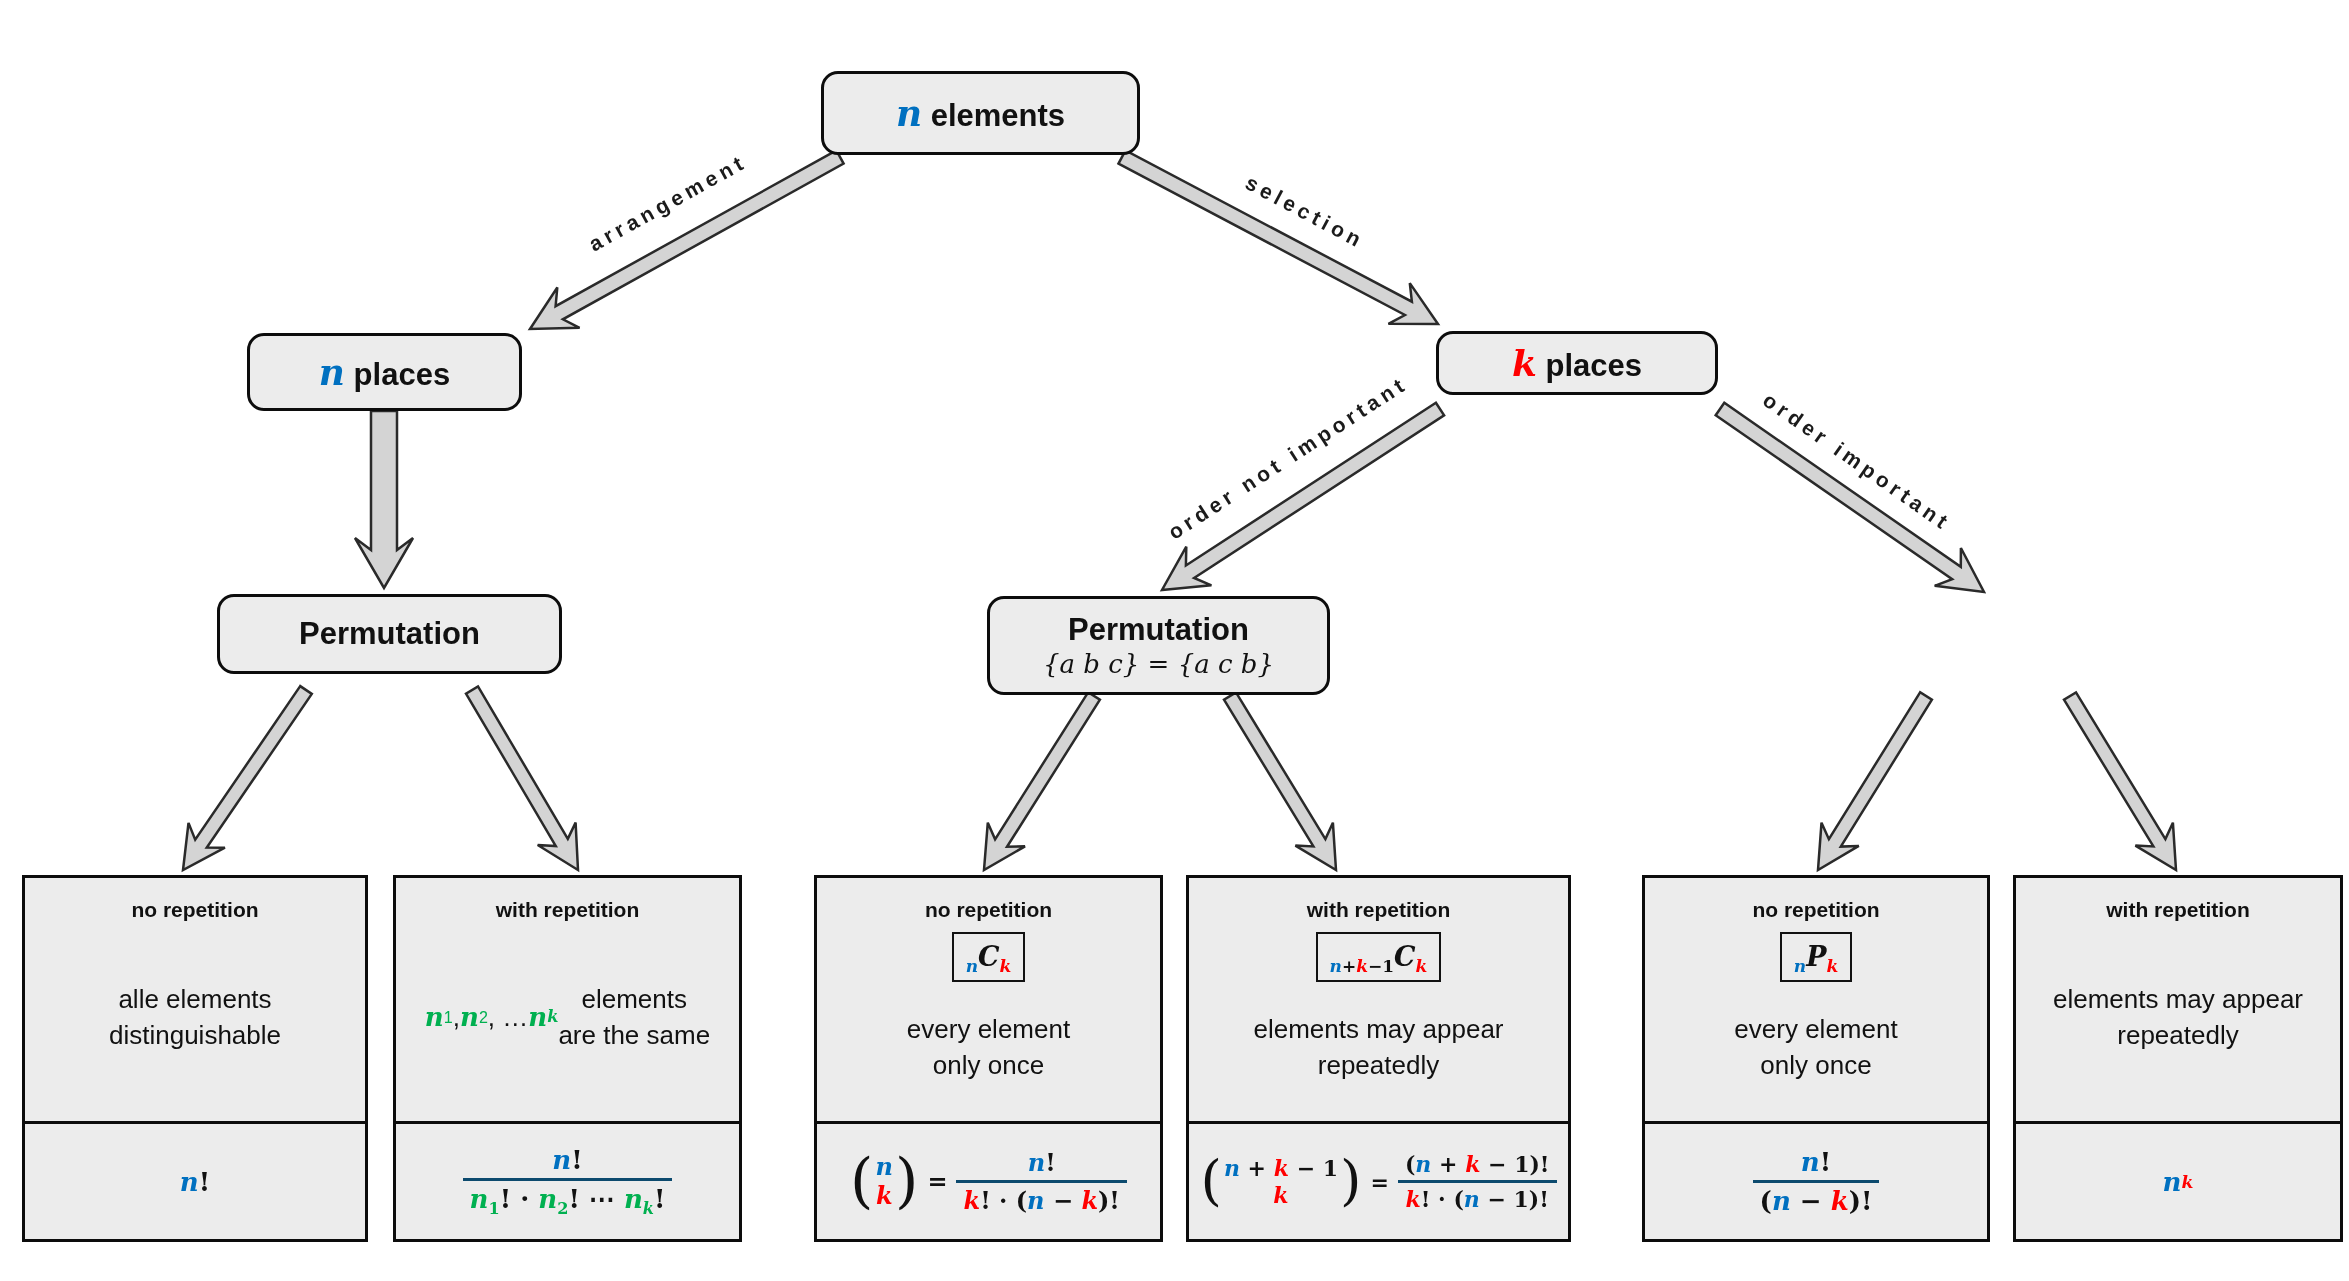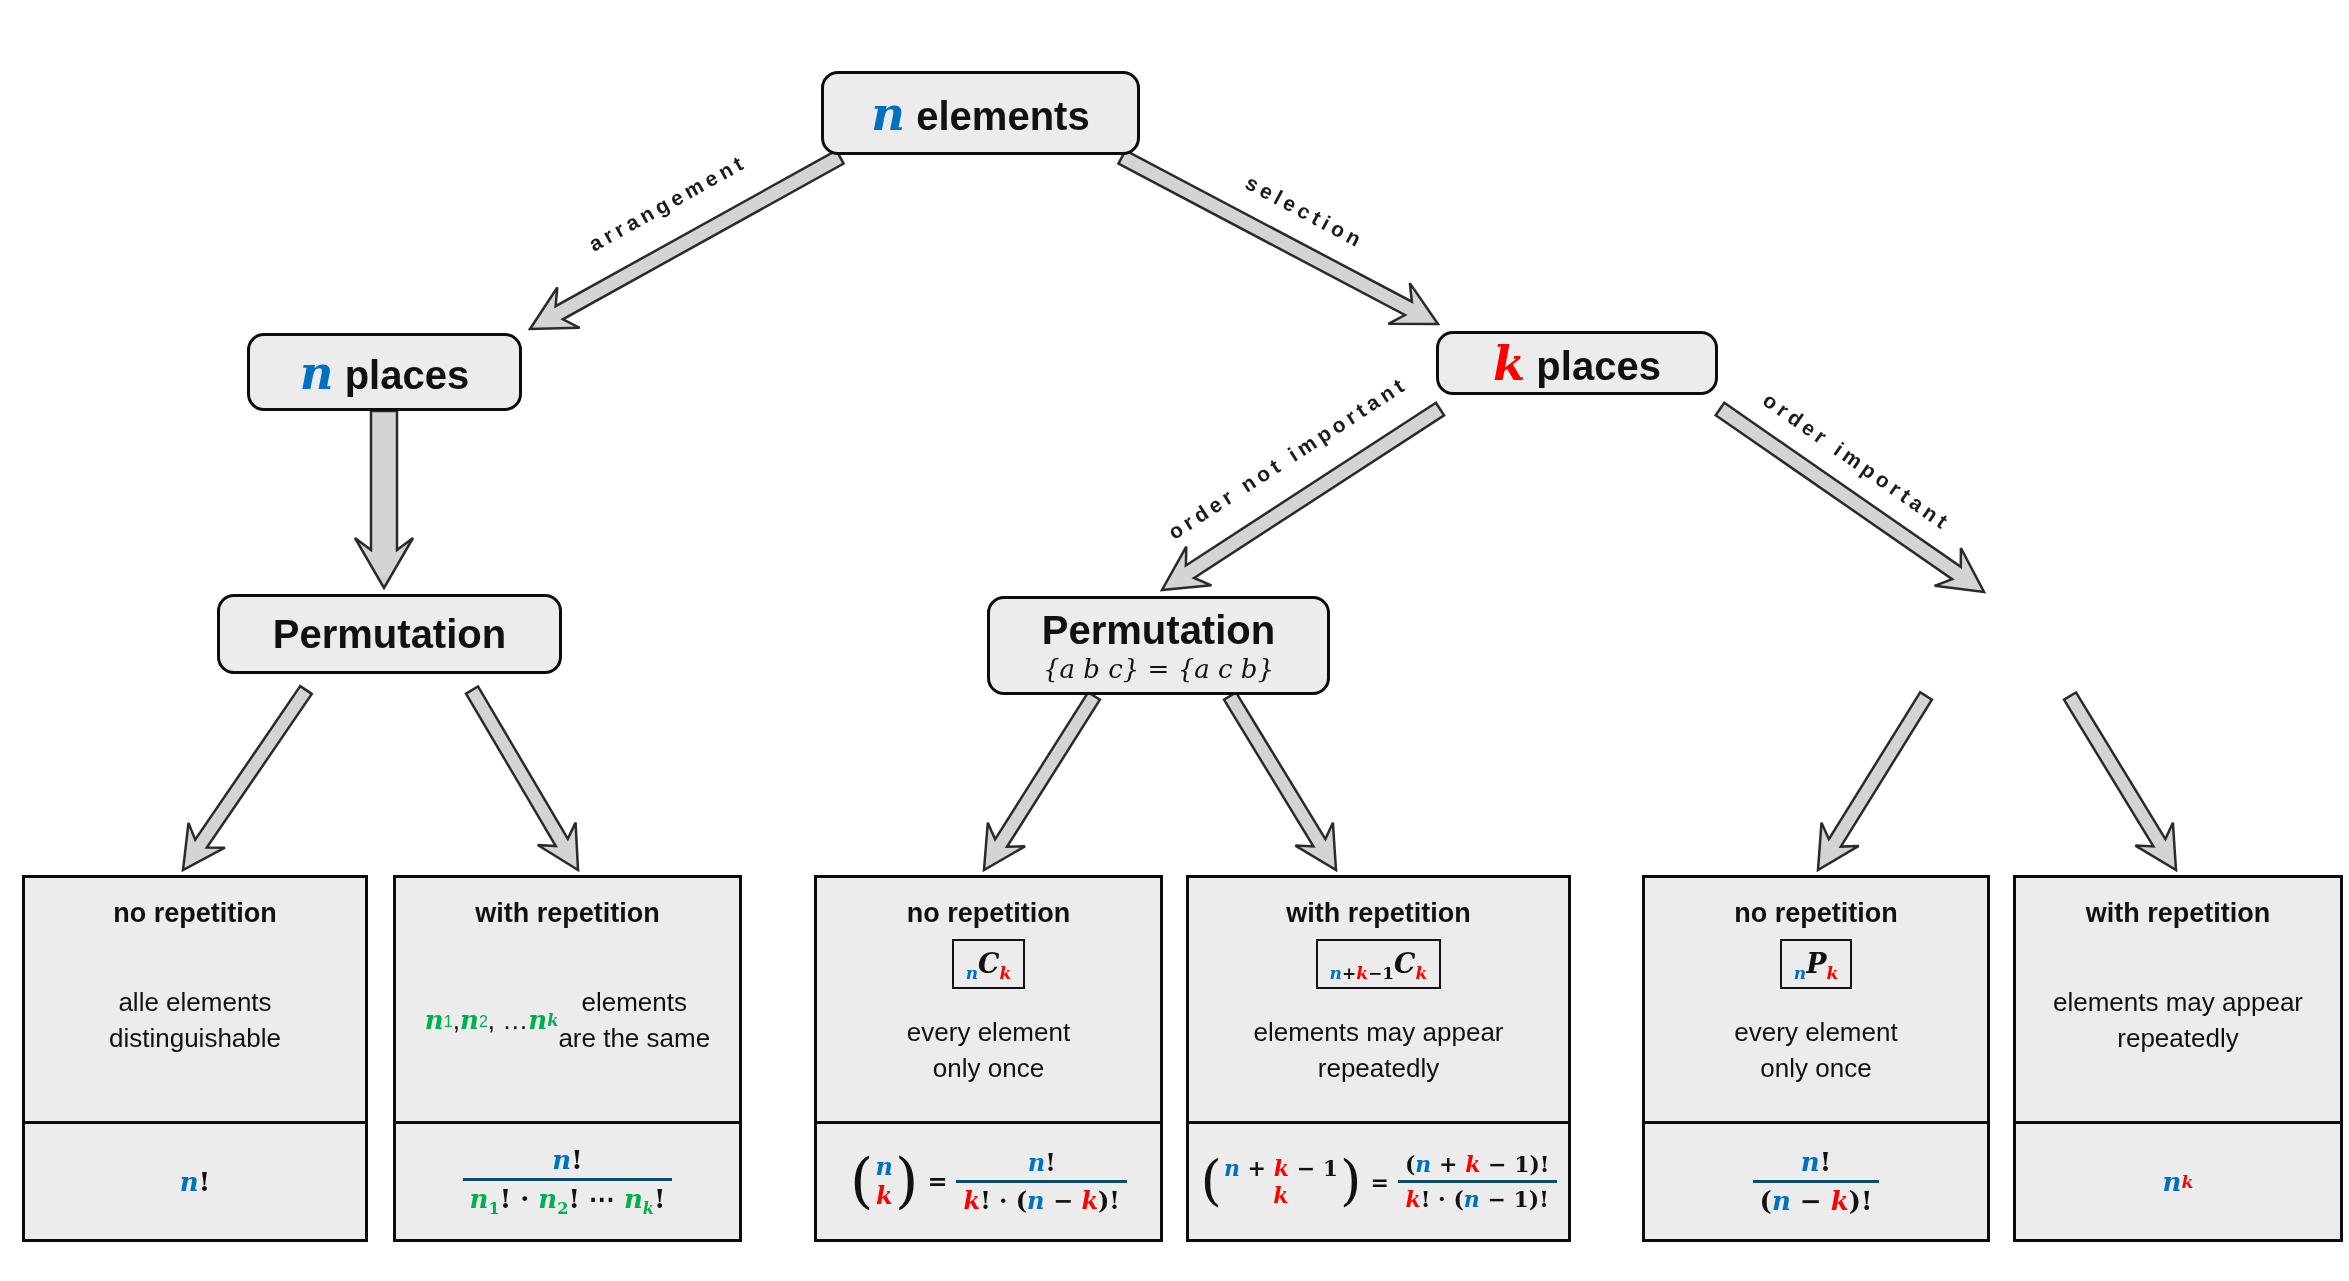--- a/index.html
+++ b/index.html
@@ -10,37 +10,37 @@
   body{width:2349px;height:1281px;position:relative;overflow:hidden;
        font-family:"Liberation Sans",sans-serif;color:#111;}
   #stage{position:absolute;inset:0;}
   svg#arrows{position:absolute;left:0;top:0;}
   .arrow{fill:var(--arrow-fill);stroke:#2a2a2a;stroke-width:2.5;}
 
   
   .node{position:absolute;background:var(--box-fill);border:3.5px solid #0c0c0c;
         border-radius:17px;display:flex;flex-direction:column;align-items:center;
         justify-content:center;box-sizing:border-box;gap:1px;}
-  .node-title{font-size:40px;font-weight:700;white-space:nowrap;}
+  .node-title{font-size:31px;font-weight:700;white-space:nowrap;}
   .node-sub{font-family:"DejaVu Serif",serif;font-style:italic;font-size:26px;
             font-weight:400;white-space:nowrap;}
   .mv{font-family:"DejaVu Serif",serif;font-style:italic;font-weight:700;font-size:1.16em;}
   .vn{color:var(--blue);} .vk{color:var(--red);} .vg{color:var(--green);}
 
   
   .edge-label{position:absolute;font-size:21px;font-weight:600;letter-spacing:4.5px;
               color:#1b1b1b;white-space:nowrap;
               transform:translate(-50%,-50%) rotate(var(--r,0deg));}
 
   
   .leaf{position:absolute;top:875px;height:367px;background:var(--box-fill);
         border:3.5px solid #0c0c0c;box-sizing:border-box;display:flex;flex-direction:column;}
   .leaf-top{height:243px;display:flex;flex-direction:column;align-items:center;
             padding-top:20px;box-sizing:border-box;}
-  .leaf-heading{font-size:27px;font-weight:700;}
+  .leaf-heading{font-size:21px;font-weight:700;}
   .badge{margin-top:10px;border:2px solid #111;padding:7px 12px 4px;line-height:1.2;
          background:var(--box-fill);}
   .bC{font-family:"DejaVu Serif",serif;font-style:italic;font-weight:700;font-size:27px;}
   .bsub{font-family:"DejaVu Serif",serif;font-weight:700;font-size:17px;vertical-align:-6px;}
   .bsub .mi{font-size:17px;}
   .leaf-desc{flex:1;display:flex;align-items:center;justify-content:center;
              text-align:center;font-size:26px;line-height:1.38;padding-bottom:8px;}
   .leaf-formula{flex:1;border-top:3.5px solid #0c0c0c;display:flex;align-items:center;
                 justify-content:center;font-family:"DejaVu Serif",serif;font-weight:700;
                 font-size:26px;color:#111;}

